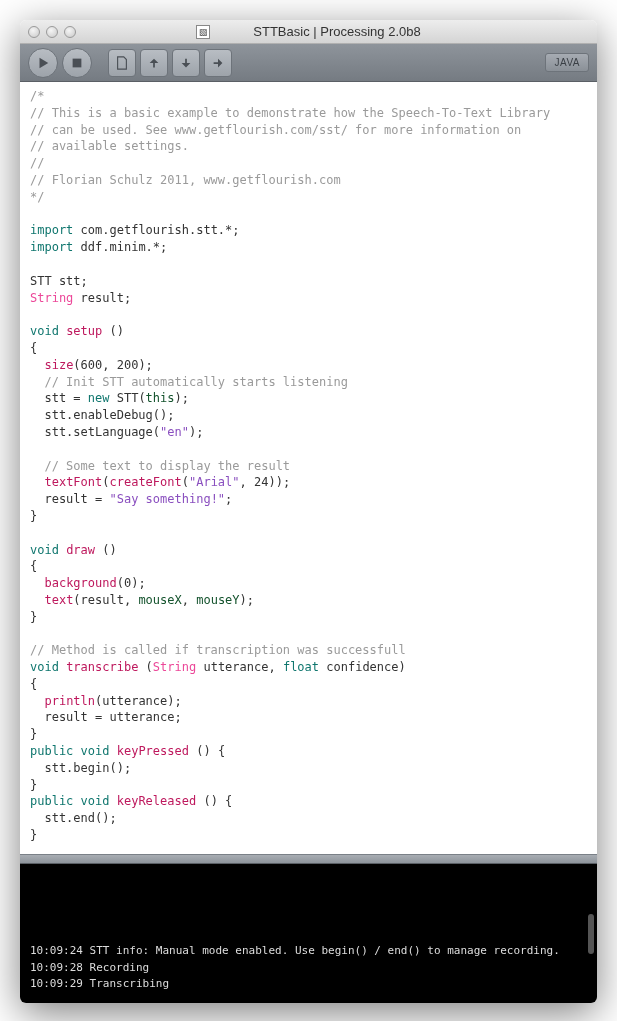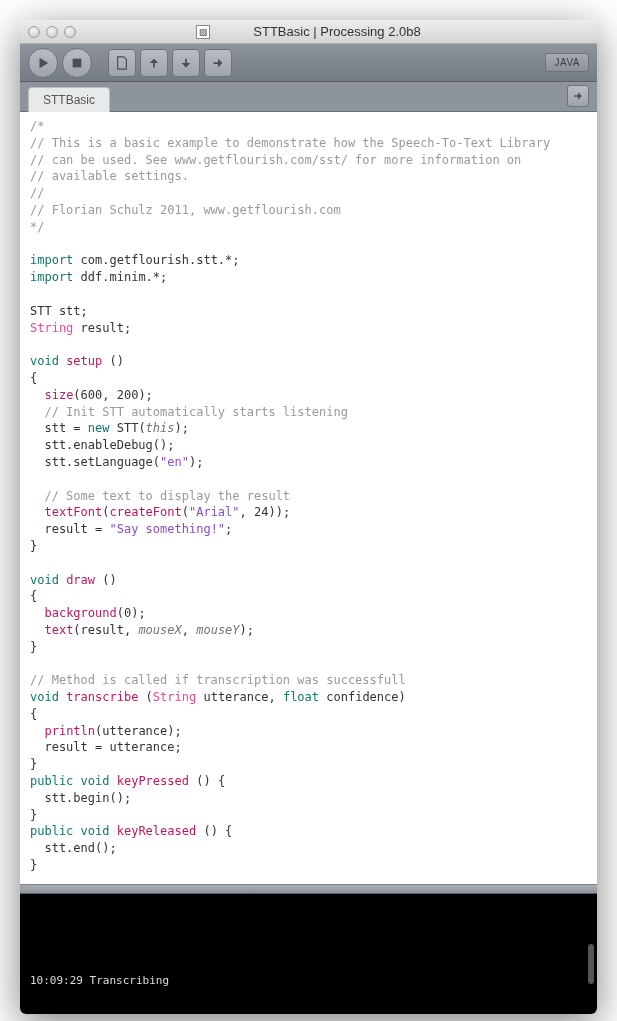--- a/index.html
+++ b/index.html
@@ -107,21 +107,21 @@
     color: #333;
     min-height: 720px;
     white-space: pre;
     overflow: hidden;
   }
   .c-comment { color: #9a9a9a; }
   .c-keyword { color: #0f766e; }
   .c-type    { color: #ec4899; }
   .c-func    { color: #be185d; }
   .c-str     { color: #8a4fbf; }
-  .c-const   { color: #737373; font-style: italic; }
+  .c-const   { color: #14532d; }
   .divider {
     height: 10px;
     background: linear-gradient(#a8adb3, #8e949b);
     border-top: 1px solid #7a8087;
     border-bottom: 1px solid #5a5f65;
   }
   .console {
     background: #000;
     color: #ddd;
     font-family: Menlo, Consolas, monospace;
@@ -184,31 +184,22 @@
     </div>
     <div class="tbtn">
       <svg viewBox="0 0 16 16">
           <path fill="currentColor" d="M13 8L8 3v4H3v2h5v4z"></path>
         </svg>
     </div>
     <div class="toolbar-spacer"></div>
     <div class="mode-badge">JAVA</div>
   </div>
 
-  <div class="tabstrip">
-    <div class="tab">STTBasic</div>
-    <div class="tabstrip-spacer"></div>
-    <div class="tab-add">
-      <svg viewBox="0 0 16 16" width="12" height="12">
-          <path fill="currentColor" d="M13 8L8 3v4H3v2h5v4z"></path>
-        </svg>
-    </div>
-  </div>
 
   <div class="editor" id="editor"><div><span class="c-comment">/*</span></div><div><span class="c-comment">// This is a basic example to demonstrate how the Speech-To-Text Library</span></div><div><span class="c-comment">// can be used. See www.getflourish.com/sst/ for more information on</span></div><div><span class="c-comment">// available settings.</span></div><div><span class="c-comment">//</span></div><div><span class="c-comment">// Florian Schulz 2011, www.getflourish.com</span></div><div><span class="c-comment">*/</span></div><div>&nbsp;</div><div><span class="c-keyword">import</span><span> com.getflourish.stt.*;</span></div><div><span class="c-keyword">import</span><span> ddf.minim.*;</span></div><div>&nbsp;</div><div><span>STT stt;</span></div><div><span class="c-type">String</span><span> result;</span></div><div>&nbsp;</div><div><span class="c-keyword">void</span><span class="c-func"> setup</span><span> ()</span></div><div><span>{</span></div><div><span>  </span><span class="c-func">size</span><span>(600, 200);</span></div><div><span class="c-comment">  // Init STT automatically starts listening</span></div><div><span>  stt = </span><span class="c-keyword">new</span><span> STT(</span><span class="c-const">this</span><span>);</span></div><div><span>  stt.enableDebug();</span></div><div><span>  stt.setLanguage(</span><span class="c-str">"en"</span><span>);</span></div><div>&nbsp;</div><div><span class="c-comment">  // Some text to display the result</span></div><div><span>  </span><span class="c-func">textFont</span><span>(</span><span class="c-func">createFont</span><span>(</span><span class="c-str">"Arial"</span><span>, 24));</span></div><div><span>  result = </span><span class="c-str">"Say something!"</span><span>;</span></div><div><span>}</span></div><div>&nbsp;</div><div><span class="c-keyword">void</span><span class="c-func"> draw</span><span> ()</span></div><div><span>{</span></div><div><span>  </span><span class="c-func">background</span><span>(0);</span></div><div><span>  </span><span class="c-func">text</span><span>(result, </span><span class="c-const">mouseX</span><span>, </span><span class="c-const">mouseY</span><span>);</span></div><div><span>}</span></div><div>&nbsp;</div><div><span class="c-comment">// Method is called if transcription was successfull</span></div><div><span class="c-keyword">void</span><span class="c-func"> transcribe </span><span>(</span><span class="c-type">String</span><span> utterance, </span><span class="c-keyword">float</span><span> confidence)</span></div><div><span>{</span></div><div><span>  </span><span class="c-func">println</span><span>(utterance);</span></div><div><span>  result = utterance;</span></div><div><span>}</span></div><div><span class="c-keyword">public</span><span> </span><span class="c-keyword">void</span><span class="c-func"> keyPressed</span><span> () {</span></div><div><span>  stt.begin();</span></div><div><span>}</span></div><div><span class="c-keyword">public</span><span> </span><span class="c-keyword">void</span><span class="c-func"> keyReleased</span><span> () {</span></div><div><span>  stt.end();</span></div><div><span>}</span></div></div>
 
   <div class="divider"></div>
 
   <div class="console" id="console">
     <div class="console-scroll"></div>
-  <div>10:09:29 Transcribing</div></div>
+  <div>10:09:24 STT info: Manual mode enabled. Use begin() / end() to manage recording.</div><div>10:09:28 Recording</div><div>10:09:29 Transcribing</div></div>
 
 </div>
 
 </body></html>

